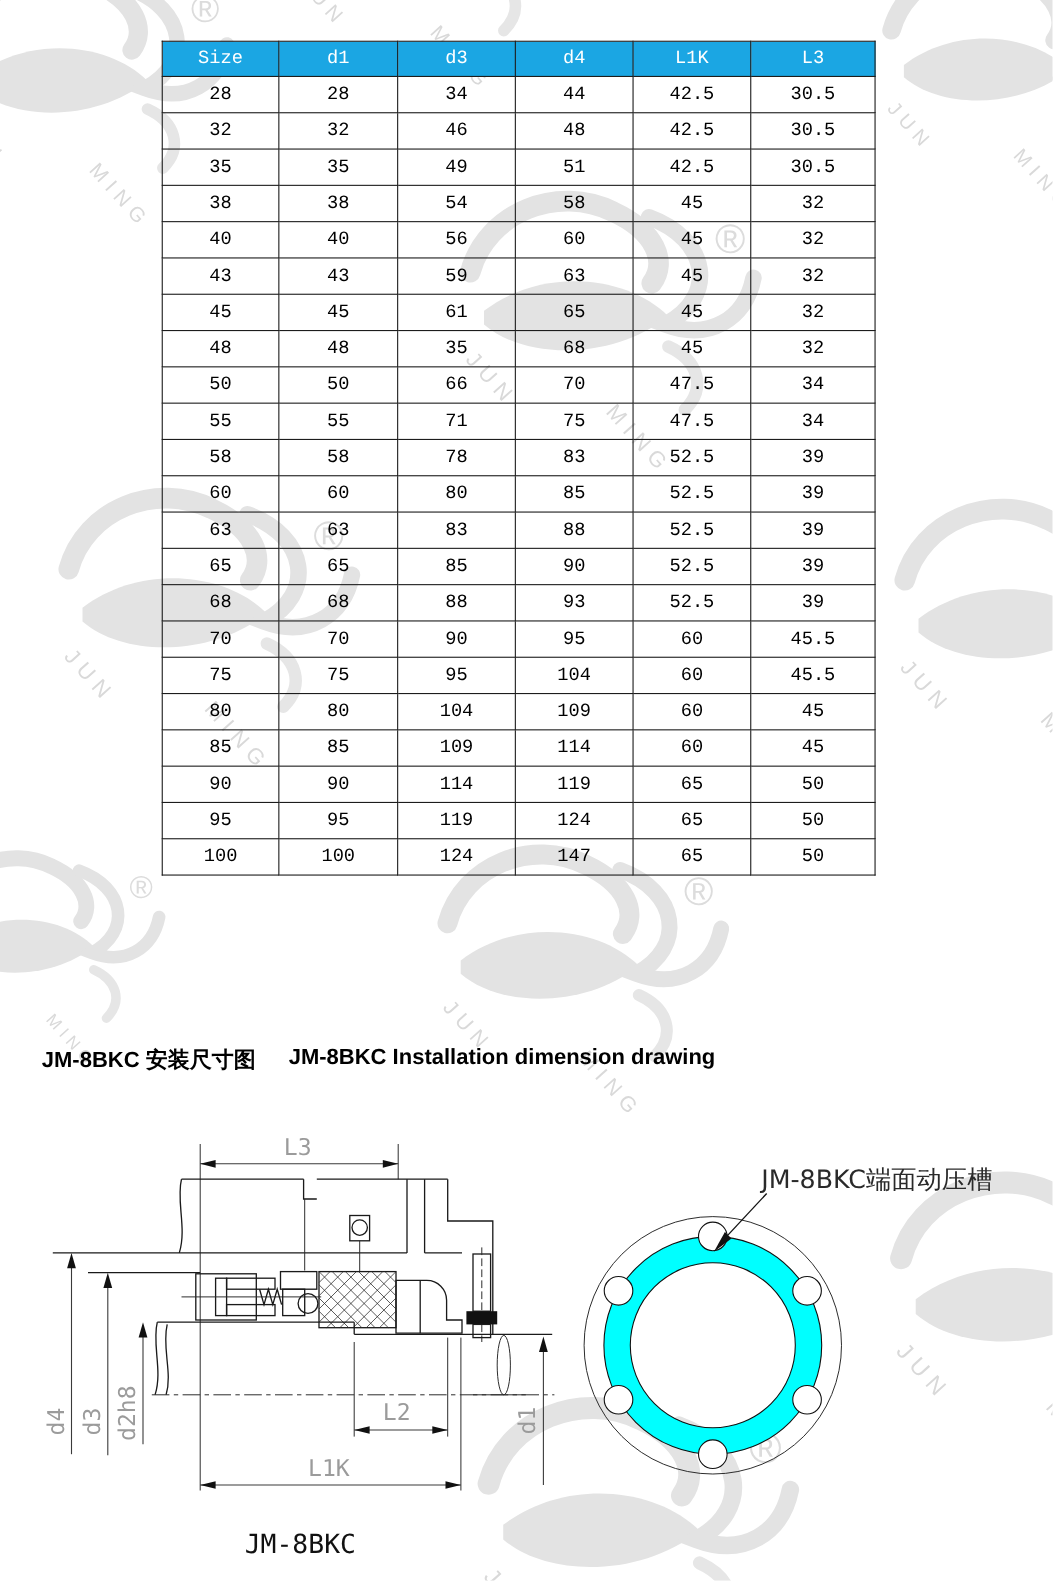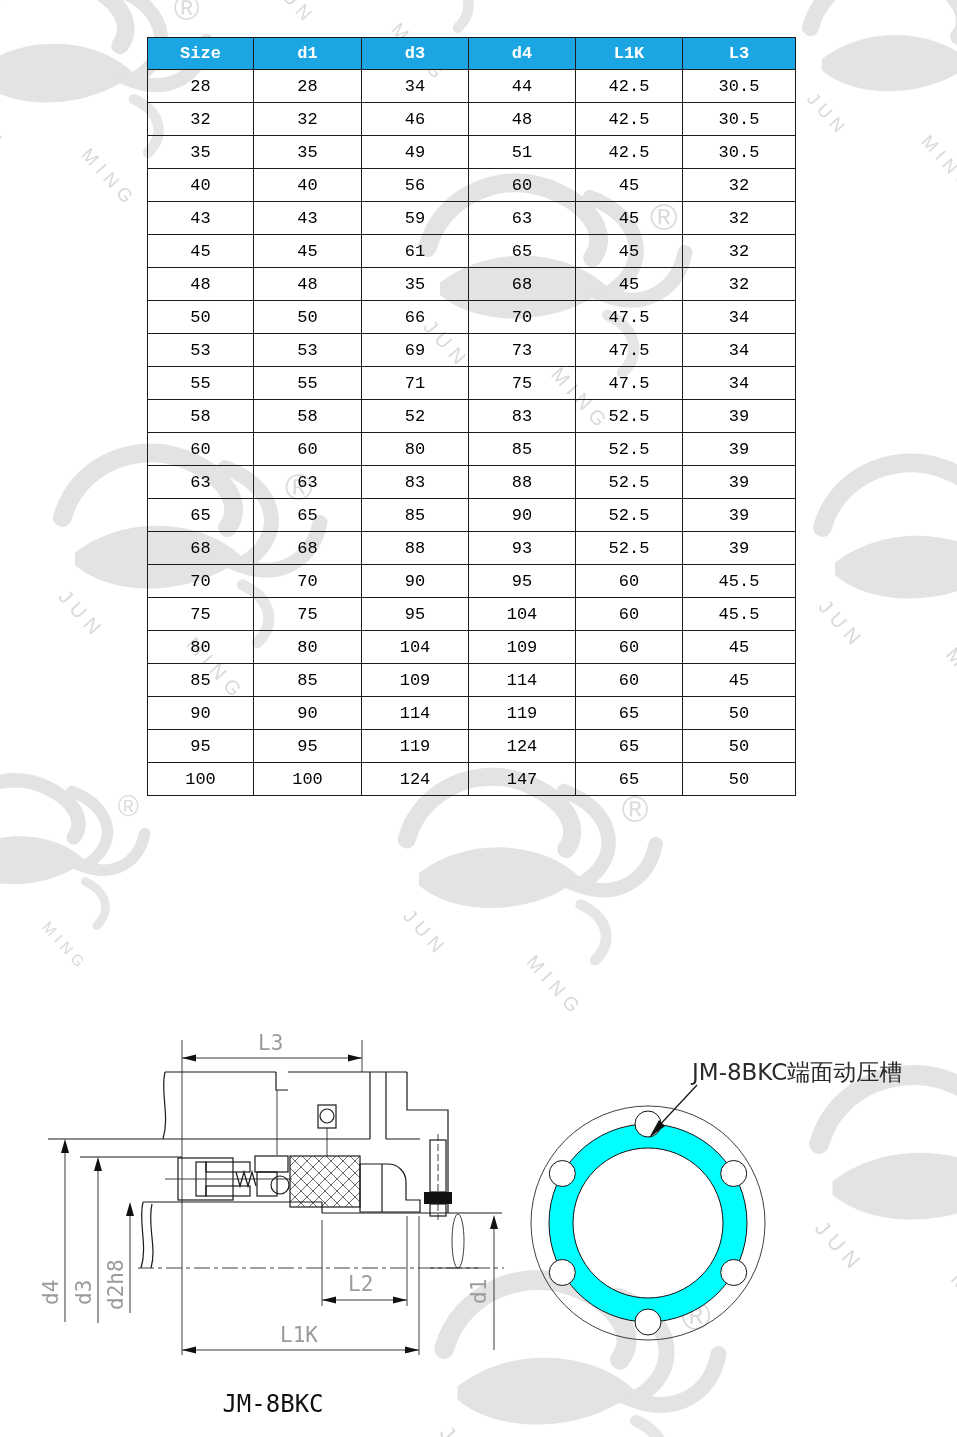--- a/index.html
+++ b/index.html
@@ -6,21 +6,21 @@
   .page{position:relative;width:957px;height:1437px;background:#ffffff;overflow:hidden;
         font-family:"Liberation Sans",sans-serif;}
   
   .wm{position:absolute;z-index:0;}
   
   table.spec{position:absolute;left:147px;top:37px;width:648px;z-index:1;
     border-collapse:collapse;table-layout:fixed;}
   table.spec th,table.spec td{
     border:1.5px solid #1c1c1c;text-align:center;vertical-align:middle;padding:0;
     font-family:"Liberation Mono","DejaVu Sans Mono",monospace;font-size:17px;color:#000;}
-  table.spec th{height:31px;color:#ffffff;font-weight:bold;}
+  table.spec th{height:31px;color:#ffffff;font-weight:normal;}
   table.spec td{height:32px;background:transparent;}
   
   .heading{position:absolute;left:38px;top:950px;z-index:1;display:flex;gap:30px;
     font-weight:bold;font-size:20px;color:#000;white-space:nowrap;
     font-family:"Liberation Sans","DejaVu Sans",sans-serif;}
   
   .draw{position:absolute;z-index:1;}
   .draw-left{left:30px;top:1020px;}
   .draw-right{left:510px;top:1035px;}
   .edge{stroke:#1a1a1a;stroke-width:1.2;fill:none;}
@@ -137,20 +137,28 @@
 
         <tr>
           <td>35</td>
           <td>35</td>
           <td>49</td>
           <td>51</td>
           <td>42.5</td>
           <td>30.5</td>
         </tr>
 
+        <tr>
+          <td>38</td>
+          <td>38</td>
+          <td>54</td>
+          <td>58</td>
+          <td>45</td>
+          <td>32</td>
+        </tr>
 
         <tr>
           <td>40</td>
           <td>40</td>
           <td>56</td>
           <td>60</td>
           <td>45</td>
           <td>32</td>
         </tr>
 
@@ -183,42 +191,34 @@
 
         <tr>
           <td>50</td>
           <td>50</td>
           <td>66</td>
           <td>70</td>
           <td>47.5</td>
           <td>34</td>
         </tr>
 
-        <tr>
-          <td>53</td>
-          <td>53</td>
-          <td>69</td>
-          <td>73</td>
-          <td>47.5</td>
-          <td>34</td>
-        </tr>
 
         <tr>
           <td>55</td>
           <td>55</td>
           <td>71</td>
           <td>75</td>
           <td>47.5</td>
           <td>34</td>
         </tr>
 
         <tr>
           <td>58</td>
           <td>58</td>
-          <td>52</td>
+          <td>78</td>
           <td>83</td>
           <td>52.5</td>
           <td>39</td>
         </tr>
 
         <tr>
           <td>60</td>
           <td>60</td>
           <td>80</td>
           <td>85</td>
@@ -311,20 +311,24 @@
           <td>100</td>
           <td>100</td>
           <td>124</td>
           <td>147</td>
           <td>65</td>
           <td>50</td>
         </tr>
       </tbody>
   </table>
 
+  <div class="heading">
+    <span>JM-8BKC 安装尺寸图</span>
+    <span>JM-8BKC Installation dimension drawing</span>
+  </div>
 
   <svg class="draw draw-left" width="490" height="410" viewBox="0 0 490 410">
 
     <line class="thin" x1="152" y1="20" x2="152" y2="335"></line>
     <line class="thin" x1="332" y1="20" x2="332" y2="52"></line>
     <line class="dimline" x1="152" y1="38" x2="332" y2="38"></line>
     <polygon class="dimarrow" points="152,38 166,34.5 166,41.5"></polygon>
     <polygon class="dimarrow" points="332,38 318,34.5 318,41.5"></polygon>
     <text class="dimlabel" x="228" y="30">L3</text>
 

